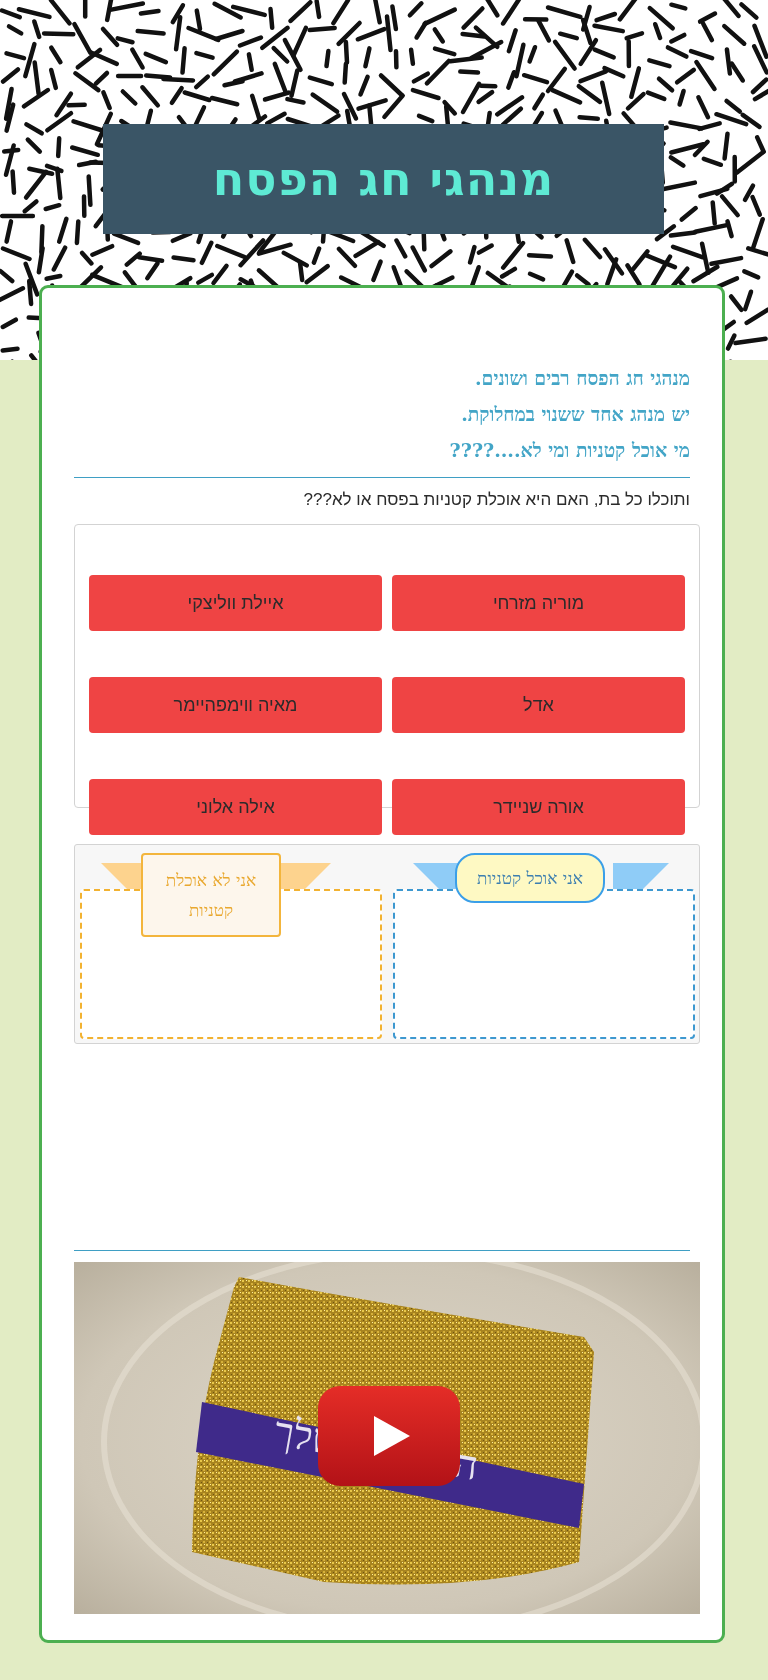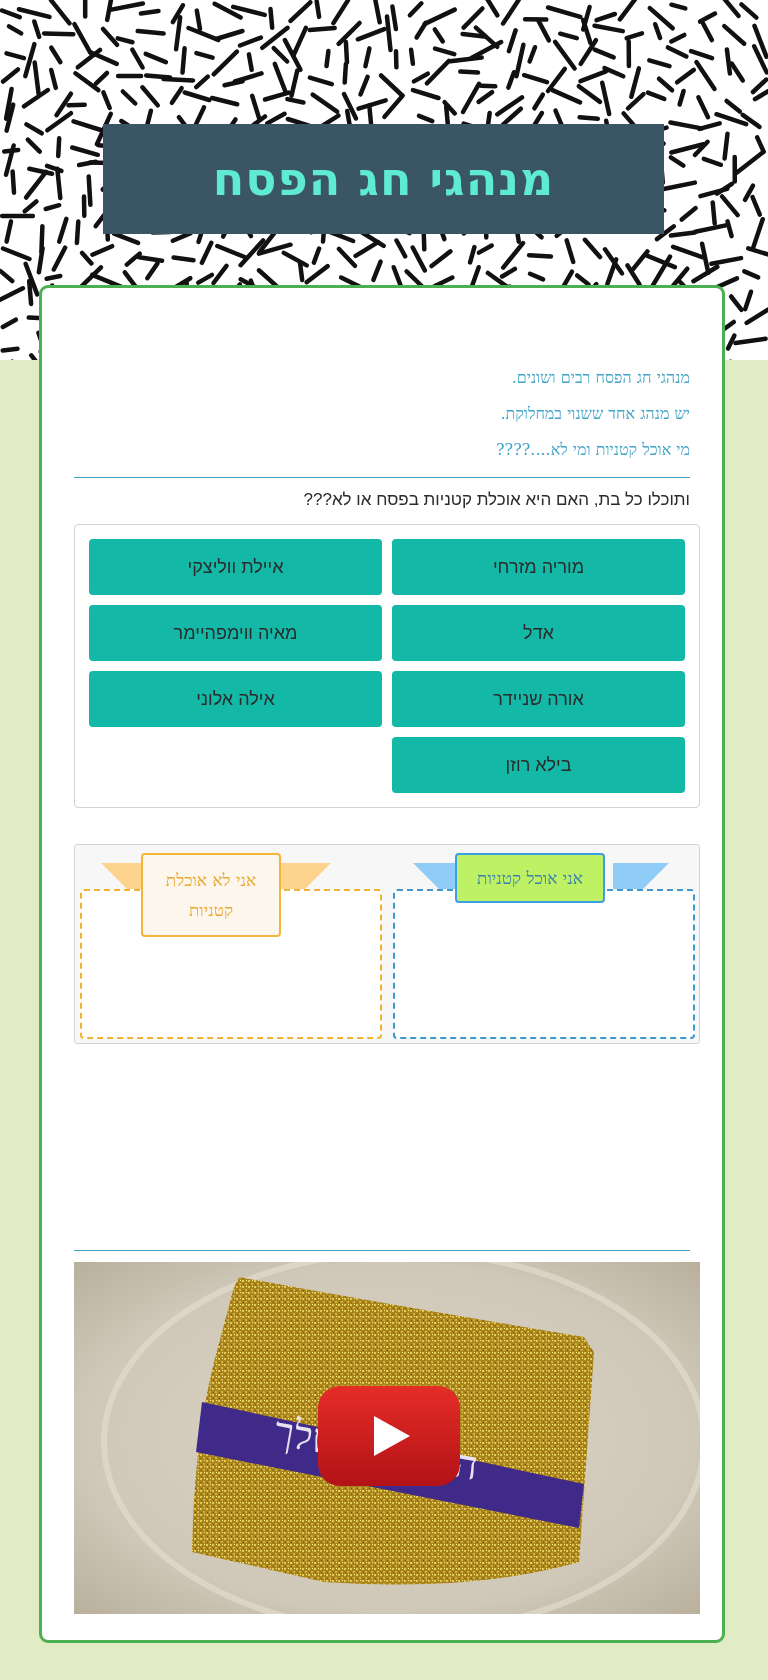--- a/index.html
+++ b/index.html
@@ -22,59 +22,60 @@
     font-size: 46px; font-weight: bold; direction: rtl; letter-spacing: 1px;
   }
   .card {
     position: absolute; left: 39px; top: 285px; width: 686px; height: 1358px;
     background: #ffffff; border: 3px solid #4caf50; border-radius: 9px;
     box-sizing: border-box;
   }
   .rtl { direction: rtl; text-align: right; }
   .intro {
     position: absolute; left: 32px; right: 32px; top: 72px;
-    color: #43a5c7; font-family: "DejaVu Serif", serif; font-size: 16px; line-height: 36px;
+    color: #43a5c7; font-family: "DejaVu Serif", serif; font-size: 19px; line-height: 36px; font-weight: bold;
   }
   .divider { position: absolute; left: 32px; right: 32px; height: 1px; background: #3f9fc4; }
   .instruction {
     position: absolute; left: 32px; right: 32px; top: 202px;
     color: #2b2b2b; font-family: "Liberation Sans", sans-serif; font-size: 17px;
   }
   .match-box {
     position: absolute; left: 32px; top: 236px; width: 626px; height: 284px;
     border: 1px solid #d3d3d3; border-radius: 4px; box-sizing: border-box; background: #fff;
   }
   .match-grid {
     position: absolute; left: 14px; top: 14px; right: 14px;
     display: grid; grid-template-columns: 1fr 1fr; column-gap: 10px; row-gap: 10px;
     direction: rtl;
   }
   .tile {
-    height: 56px; background: #14b8a6; border-radius: 4px;
+    height: 56px; background: #ef4444; border-radius: 4px;
     display: flex; align-items: center; justify-content: center;
     color: #2b2b2b; font-family: "Liberation Sans", sans-serif; font-size: 18px;
     cursor: grab;
+    margin-top: 36px;
   }
   .sort-area {
     position: absolute; left: 32px; top: 556px; width: 626px; height: 200px;
     border: 1px solid #d3d3d3; border-radius: 3px; box-sizing: border-box; background: #f7f7f7;
   }
   .bucket {
     position: absolute; top: 44px; width: 302px; height: 150px;
     border: 2px dashed; border-radius: 4px; box-sizing: border-box; background: #ffffff;
   }
   .bucket.blue { left: 318px; border-color: #3d98d0; }
   .bucket.orange { left: 5px; border-color: #f2b231; }
   .ribbon-tail { position: absolute; }
   .label-box {
     position: absolute; box-sizing: border-box; border: 2px solid; border-radius: 4px;
     display: flex; align-items: center; justify-content: center; text-align: center;
     font-family: "DejaVu Serif", serif; font-size: 17px; line-height: 30px; direction: rtl;
   }
-  .label-box.blue { left: 380px; top: 8px; width: 150px; height: 50px; border-color: #3b9fe8; background: #bef264; color: #3d7fb0; }
+  .label-box.blue { left: 380px; top: 8px; width: 150px; height: 50px; border-color: #3b9fe8; background: #fef9c3; color: #3d7fb0; border-radius: 20px; }
   .label-box.orange { left: 66px; top: 8px; width: 140px; height: 84px; border-color: #f3b53c; background: #fdf6ec; color: #e9a82f; }
   .para {
     position: absolute; left: 32px; right: 32px; top: 810px;
     color: #3fa8d3; font-family: "DejaVu Serif", serif; font-size: 18.5px; line-height: 37px;
   }
   .video {
     position: absolute; left: 32px; top: 974px; width: 626px; height: 352px;
     overflow: hidden; cursor: pointer;
   }
   .video svg { display: block; }

